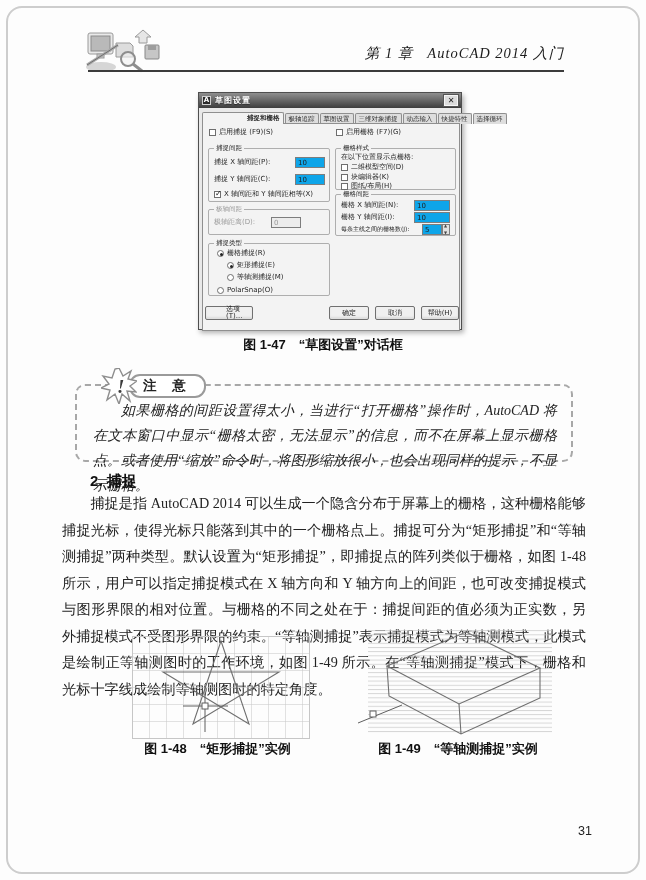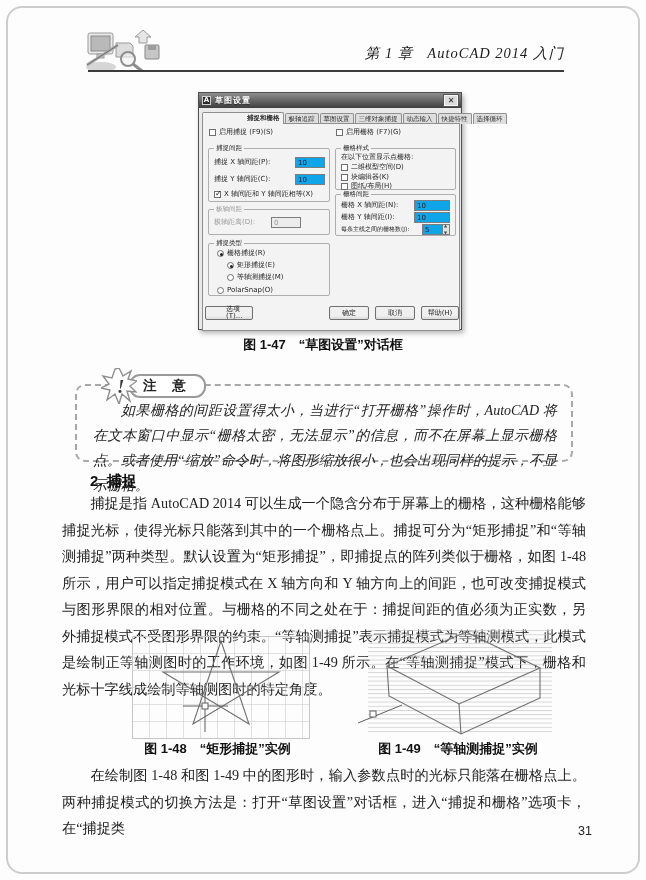--- a/index.html
+++ b/index.html
@@ -304,16 +304,15 @@
     </g>
     <g stroke="#5f5f5f" stroke-width="1">
       <line x1="2" y1="97" x2="46" y2="79"></line>
       <rect x="14" y="85" width="6" height="6" fill="#ffffff"></rect>
     </g>
   </svg>
 
   <div class="caption cap48">图 1-48　“矩形捕捉”实例</div>
   <div class="caption cap49">图 1-49　“等轴测捕捉”实例</div>
 
-  <p class="para para2">在绘制图 1-48 和图 1-49 中的图形时，输入参数点时的光标只能落在栅格点上。两种捕捉模式的切换方法是：打开“草图设置”对话框，进入“捕捉和栅格”选项卡，在“捕捉类</p>
 
   <div class="pageno">31</div>
 </div>
 
 </body></html>

